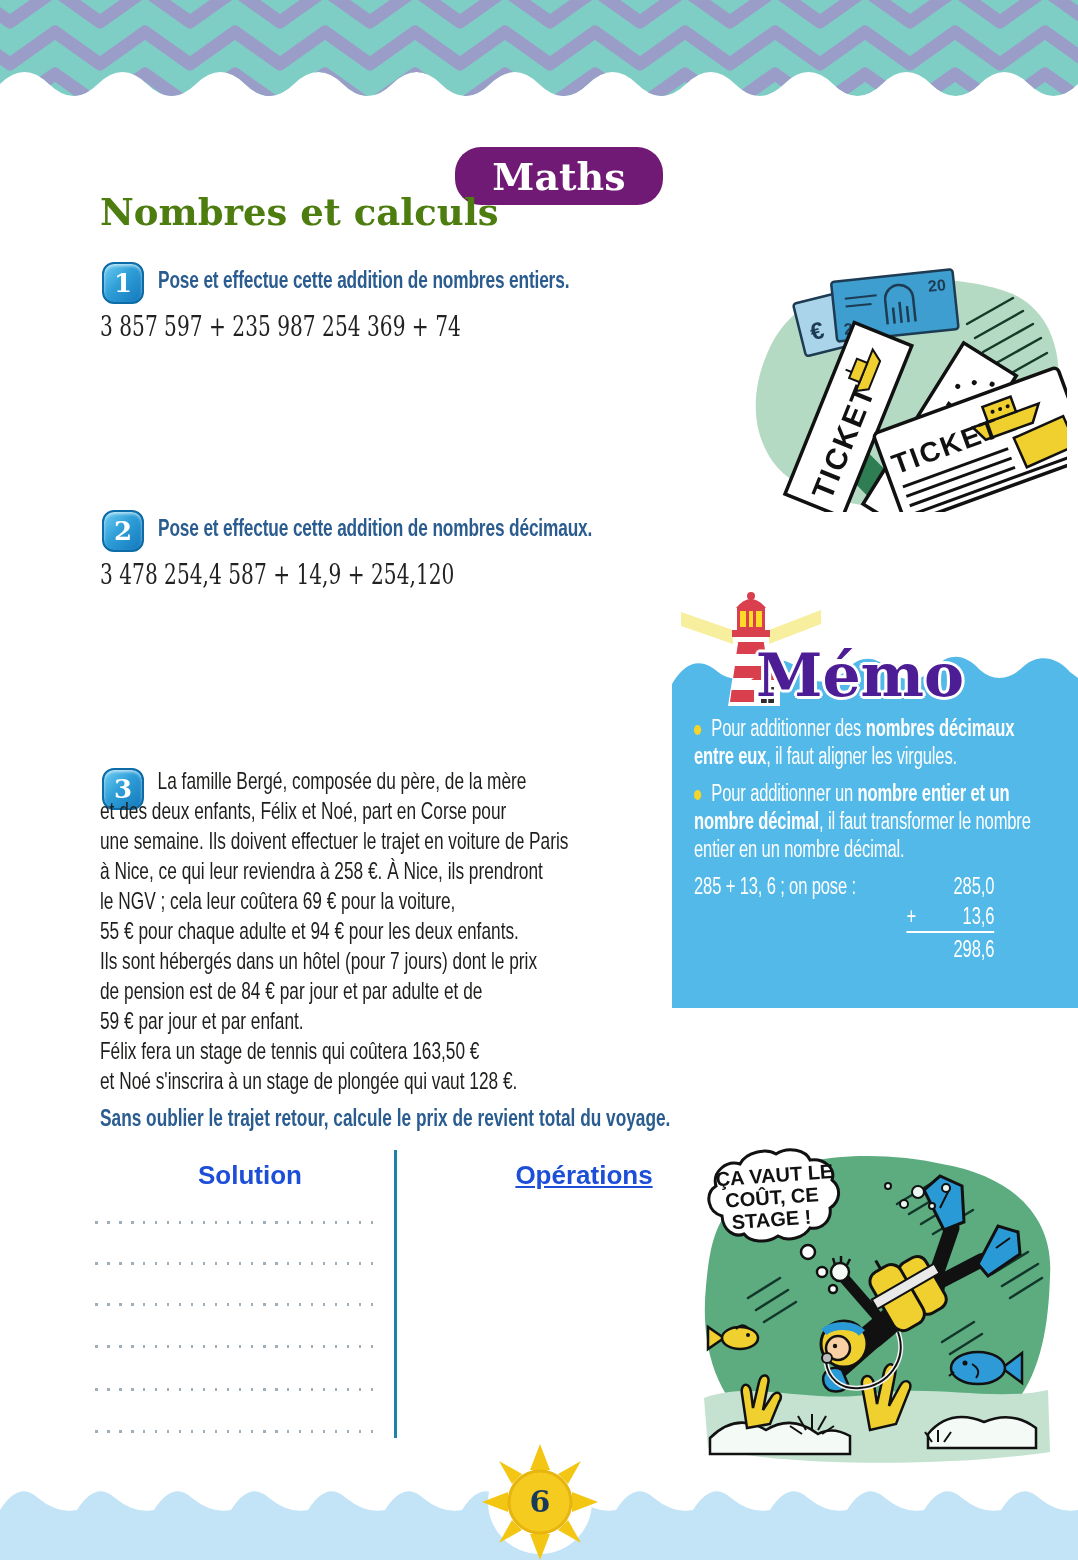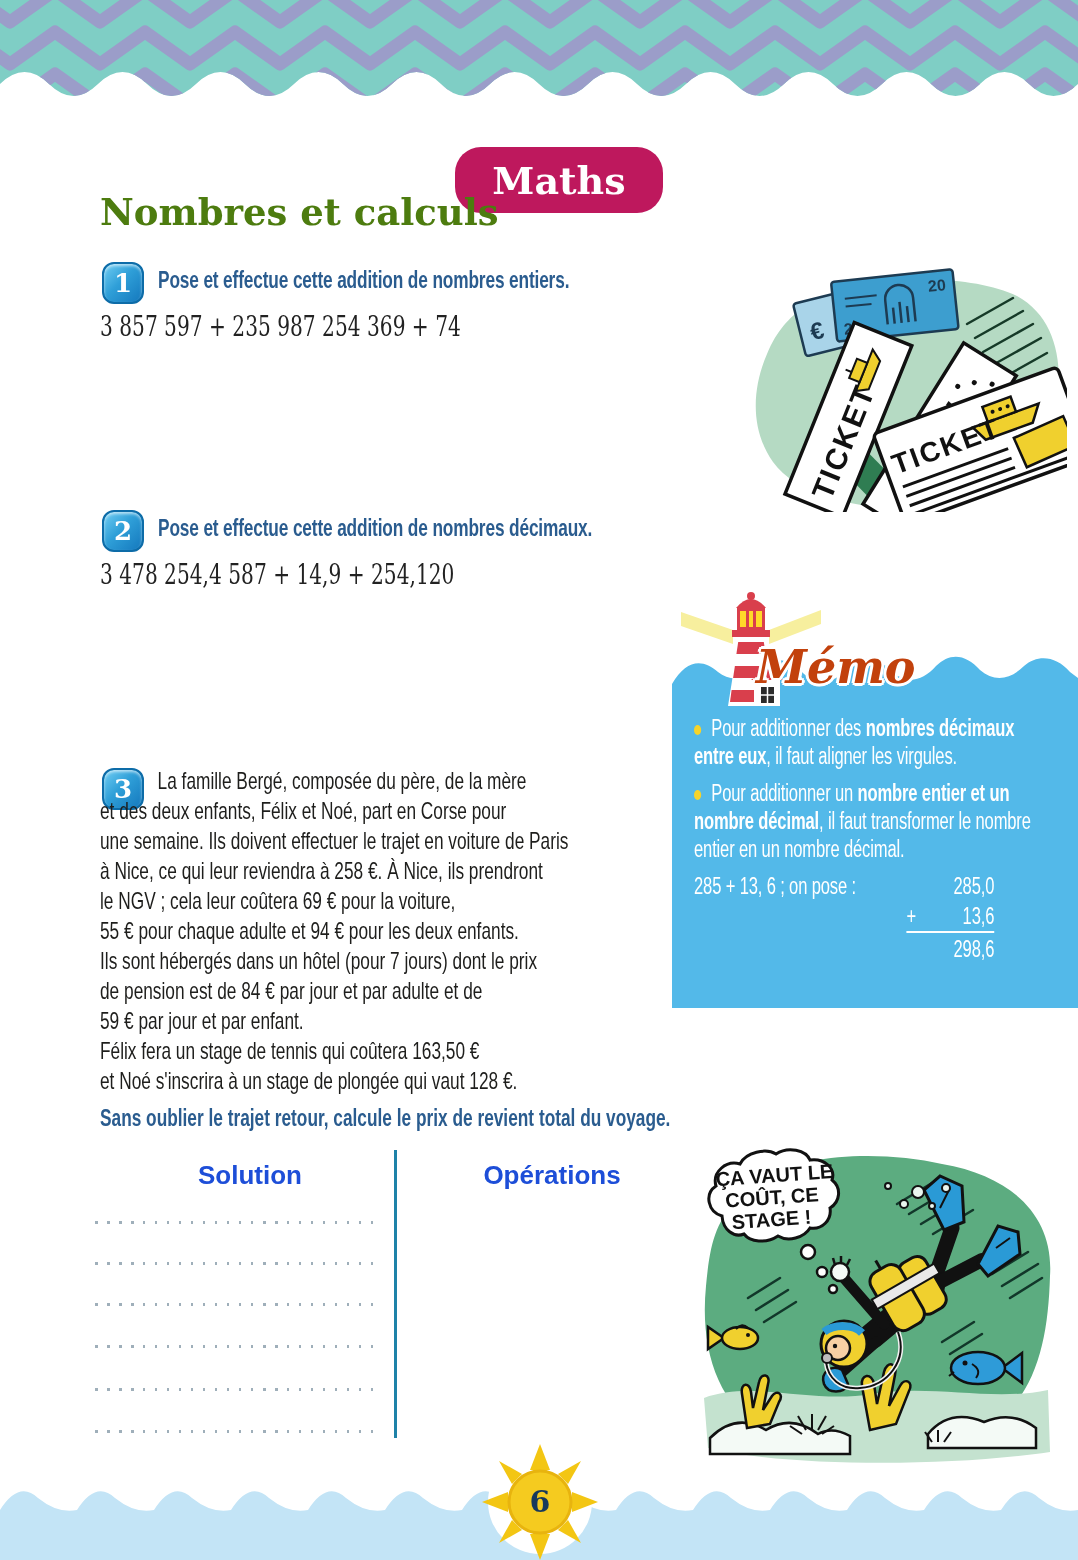--- a/index.html
+++ b/index.html
@@ -1,21 +1,21 @@
 <!DOCTYPE html>
 <html><head>
 <meta charset="utf-8">
 <style>
   html,body{margin:0;padding:0;background:#ffffff;}
   .page{position:relative;width:1078px;height:1560px;background:#ffffff;overflow:hidden;
         font-family:"Liberation Sans",sans-serif;color:#1e1e1c;}
   .abs{position:absolute;}
 
   
-  .subject-pill{position:absolute;left:455px;top:147px;width:208px;height:66px;background:#be185d;
+  .subject-pill{position:absolute;left:455px;top:147px;width:208px;height:58px;background:#701a75;
     border-radius:26px;display:flex;align-items:center;justify-content:center;}
   .subject-pill span{color:#fff;font-family:"DejaVu Serif",serif;font-weight:bold;font-size:38px;}
   .page-title{position:absolute;left:100px;top:190px;font-family:"DejaVu Serif",serif;
     font-weight:bold;font-size:37px;color:#4d7c0f;}
 
   
   .num-badge{position:absolute;width:42px;height:42px;border-radius:12px;
     background:linear-gradient(135deg,#6fcdf3 0%,#2f9fd8 45%,#1478bd 100%);
     border:2px solid #0d6ca8;box-sizing:border-box;display:flex;align-items:center;justify-content:center;
     box-shadow:inset 0 2px 3px rgba(255,255,255,.6);}
@@ -25,22 +25,22 @@
   .prompt{position:absolute;font-size:24px;font-weight:bold;color:#2a5c8f;white-space:nowrap;letter-spacing:-0.2px;}
   .expr{position:absolute;font-family:"DejaVu Serif",serif;font-size:28px;color:#222;white-space:nowrap;}
 
   .story{position:absolute;left:100px;top:766px;width:800px;font-size:24px;line-height:30px;color:#1e1e1c;}
   .story .ln{white-space:nowrap;}
   .story .ln:first-child{text-indent:80px;}
 
   .instruction{position:absolute;left:100px;top:1104px;font-size:24px;font-weight:bold;color:#2a5c8f;white-space:nowrap;}
 
   
-  .memo-title{position:absolute;left:756px;top:640px;font-family:"DejaVu Serif",serif;font-style:italic;
-    font-weight:bold;font-size:46px;color:#c2410c;
+  .memo-title{position:absolute;left:756px;top:640px;font-family:"DejaVu Serif",serif;
+    font-weight:bold;font-size:60px;color:#4c1d95;
     text-shadow:-3px 0 0 #fff,3px 0 0 #fff,0 -3px 0 #fff,0 3px 0 #fff,-2px -2px 0 #fff,2px 2px 0 #fff,-2px 2px 0 #fff,2px -2px 0 #fff;}
   .memo-content{position:absolute;left:694px;top:714px;width:500px;font-size:23px;line-height:28px;
     color:#ffffff;letter-spacing:-0.2px;transform:scaleX(0.72);transform-origin:left top;}
   .memo-li{margin-bottom:9px;}
   .memo-li b{font-weight:bold;}
   .dot{display:inline-block;width:10px;height:10px;border-radius:50%;background:#f5d42b;margin-right:14px;vertical-align:middle;}
   .memo-ex{position:relative;margin-top:6px;height:96px;}
   .ws-pre{white-space:pre;}
   .memo-col{position:absolute;left:295px;top:0;width:122px;display:flex;flex-direction:column;align-items:flex-end;}
   .memo-op2{display:flex;justify-content:space-between;width:100%;border-bottom:2px solid #fff;padding-bottom:1px;margin:2px 0;}
@@ -220,21 +220,21 @@
     <div class="ln">55 € pour chaque adulte et 94 € pour les deux enfants.</div>
     <div class="ln">Ils sont hébergés dans un hôtel (pour 7 jours) dont le prix</div>
     <div class="ln">de pension est de 84 € par jour et par adulte et de</div>
     <div class="ln">59 € par jour et par enfant.</div>
     <div class="ln">Félix fera un stage de tennis qui coûtera 163,50 €</div>
     <div class="ln">et Noé s'inscrira à un stage de plongée qui vaut 128 €.</div>
   </div>
   <div class="instruction cond">Sans oublier le trajet retour, calcule le prix de revient total du voyage.</div>
 
   <div class="ws-header" style="left:150px;">Solution</div>
-  <div class="ws-header" style="left:452px;">Opérations</div>
+  <div class="ws-header" style="left:484px;text-decoration:underline;">Opérations</div>
   <div class="ws-divider"></div>
   <div class="dotline" style="top:1221px;"></div>
   <div class="dotline" style="top:1262px;"></div>
   <div class="dotline" style="top:1303px;"></div>
   <div class="dotline" style="top:1345px;"></div>
   <div class="dotline" style="top:1388px;"></div>
   <div class="dotline" style="top:1430px;"></div>
 
   <svg class="abs" style="left:692px;top:1146px" width="372" height="322" viewBox="0 0 372 322">
     <path d="M46,52 C80,8 180,2 250,18 C320,30 362,70 358,130 C356,200 342,262 280,292 C210,320 120,314 70,284 C24,256 8,200 14,140 C18,96 24,76 46,52 Z" fill="#5cac80"></path>

